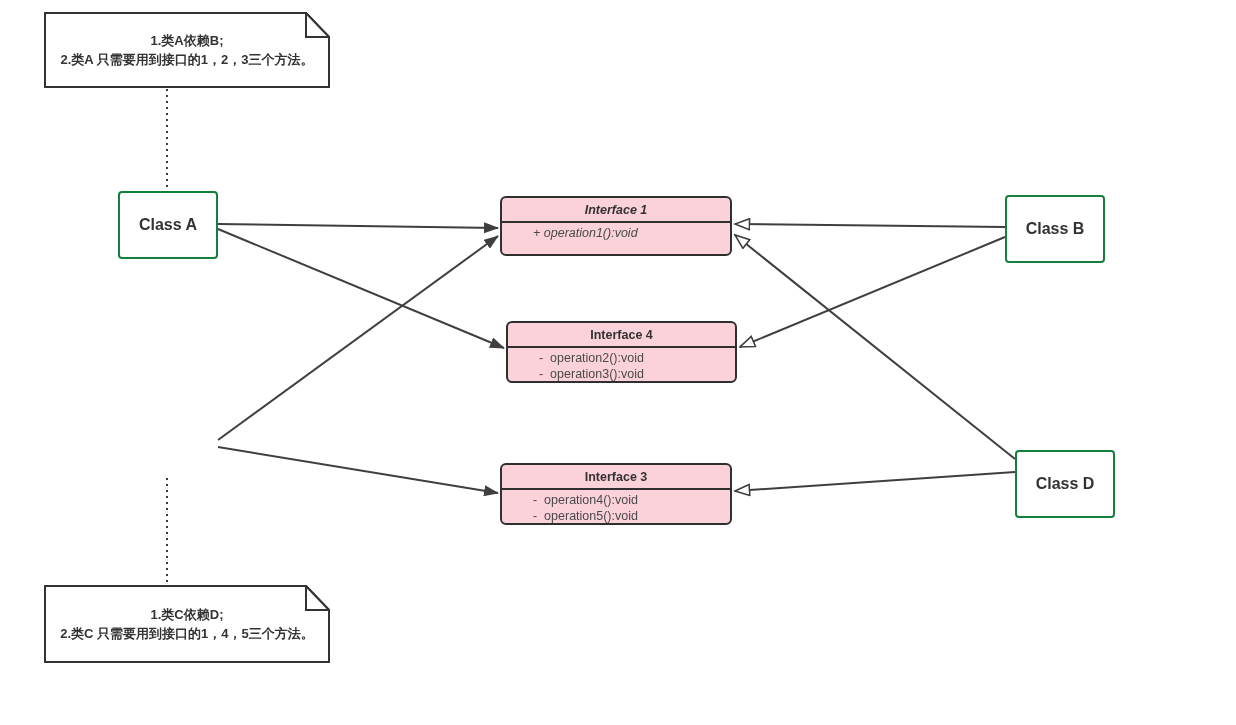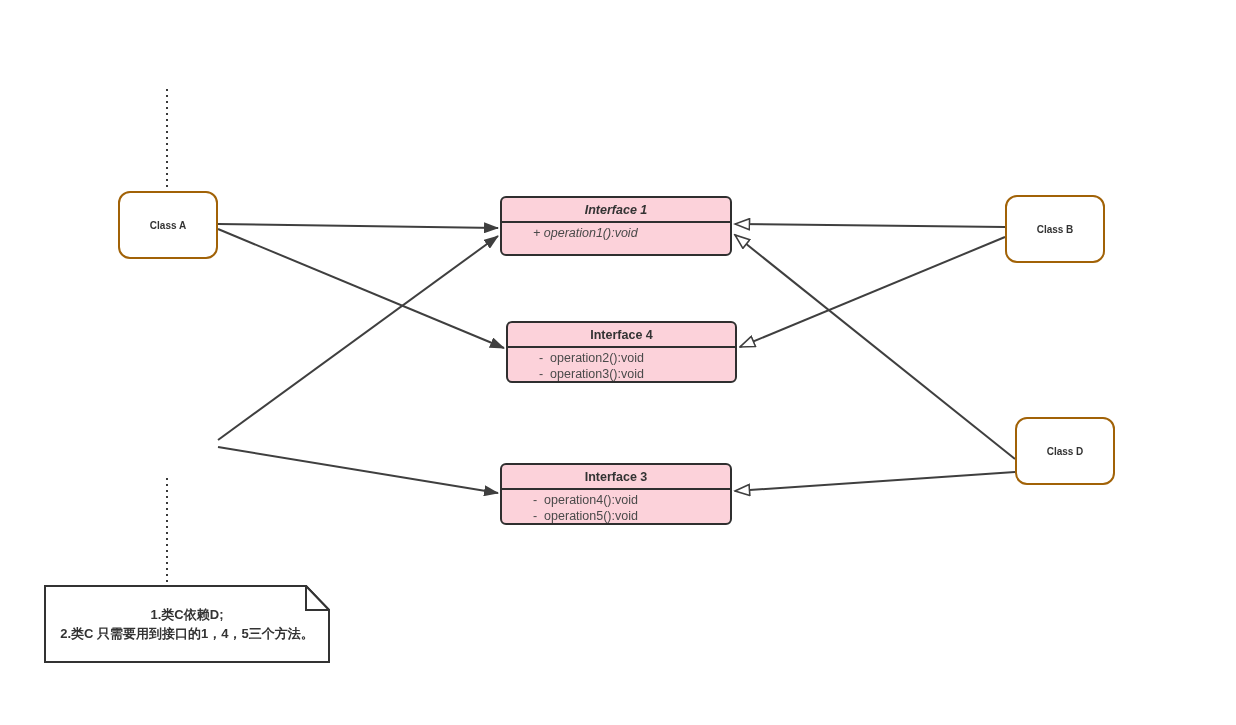--- a/index.html
+++ b/index.html
@@ -13,28 +13,28 @@
     pointer-events:none; z-index:1;
   }
   .edge { stroke:#3f3f3f; stroke-width:2; }
   .dotted { stroke:#3a3a3a; stroke-width:2; stroke-dasharray:2 4; }
 
   .node { position:absolute; z-index:2; }
 
   
   .class-box {
     width:100px; height:68px; background:#ffffff;
-    border:2px solid #a16207; border-radius:12px;
+    border:2px solid #15803d; border-radius:4px;
     display:flex; align-items:center; justify-content:center;
-    font-weight:bold; font-size:10px; color:#333333;
+    font-weight:bold; font-size:16px; color:#333333;
   }
   #class-a { left:118px; top:191px; }
   #class-b { left:1005px; top:195px; }
   #class-c { left:118px; top:409px; }
-  #class-d { left:1015px; top:417px; }
+  #class-d { left:1015px; top:450px; }
 
   
   .iface {
     background:#fcd2da; border:2px solid #2f2f2f; border-radius:6px;
     overflow:hidden;
   }
   .iface-title {
     font-weight:bold; font-size:12.5px; color:#333333; text-align:center;
     padding:5px 4px 4px 4px; border-bottom:2px solid #2f2f2f;
   }
@@ -83,20 +83,30 @@
       <line x1="218" y1="440" x2="498" y2="236" class="edge" marker-end="url(#arrow-solid)"></line>
       <line x1="218" y1="447" x2="498" y2="493" class="edge" marker-end="url(#arrow-solid)"></line>
       <line x1="1005" y1="227" x2="735" y2="224" class="edge" marker-end="url(#arrow-open)"></line>
       <line x1="1005" y1="237" x2="740" y2="347" class="edge" marker-end="url(#arrow-open)"></line>
       <line x1="1015" y1="459" x2="735" y2="235" class="edge" marker-end="url(#arrow-open)"></line>
       <line x1="1015" y1="472" x2="735" y2="491" class="edge" marker-end="url(#arrow-open)"></line>
       <line x1="167" y1="89" x2="167" y2="190" class="dotted"></line>
       <line x1="167" y1="478" x2="167" y2="584" class="dotted"></line>
     </svg>
 
+  <div class="node note" id="note-a">
+    <svg class="note-shape" viewBox="0 0 286 76">
+      <path d="M1 1 H262 L285 25 V75 H1 Z" fill="#ffffff" stroke="#333333" stroke-width="2"></path>
+      <path d="M262 1 L285 25 L262 25 Z" fill="#ffffff" stroke="#333333" stroke-width="2"></path>
+    </svg>
+    <div class="note-text">
+      <span>1.类A依赖B;</span>
+      <span>2.类A 只需要用到接口的1，2，3三个方法。</span>
+    </div>
+  </div>
 
   <div class="node note" id="note-c">
     <svg class="note-shape" viewBox="0 0 286 78">
       <path d="M1 1 H262 L285 25 V77 H1 Z" fill="#ffffff" stroke="#333333" stroke-width="2"></path>
       <path d="M262 1 L285 25 L262 25 Z" fill="#ffffff" stroke="#333333" stroke-width="2"></path>
     </svg>
     <div class="note-text">
       <span>1.类C依赖D;</span>
       <span>2.类C 只需要用到接口的1，4，5三个方法。</span>
     </div>

